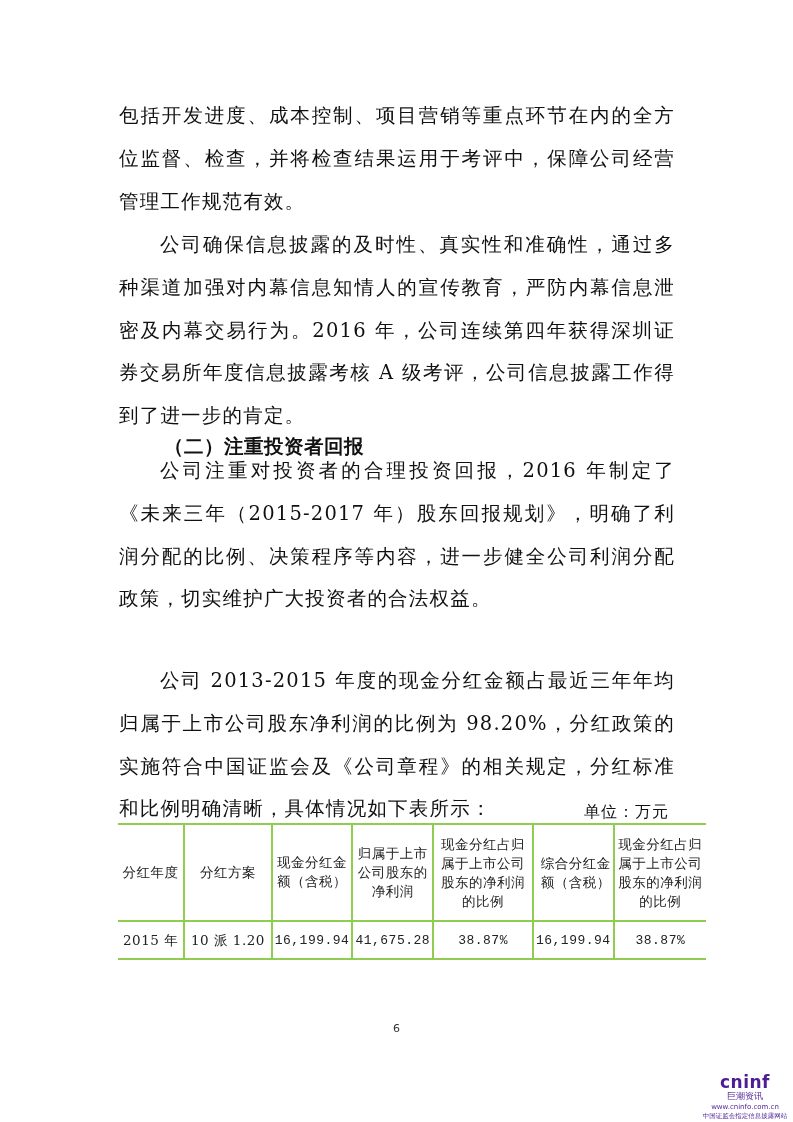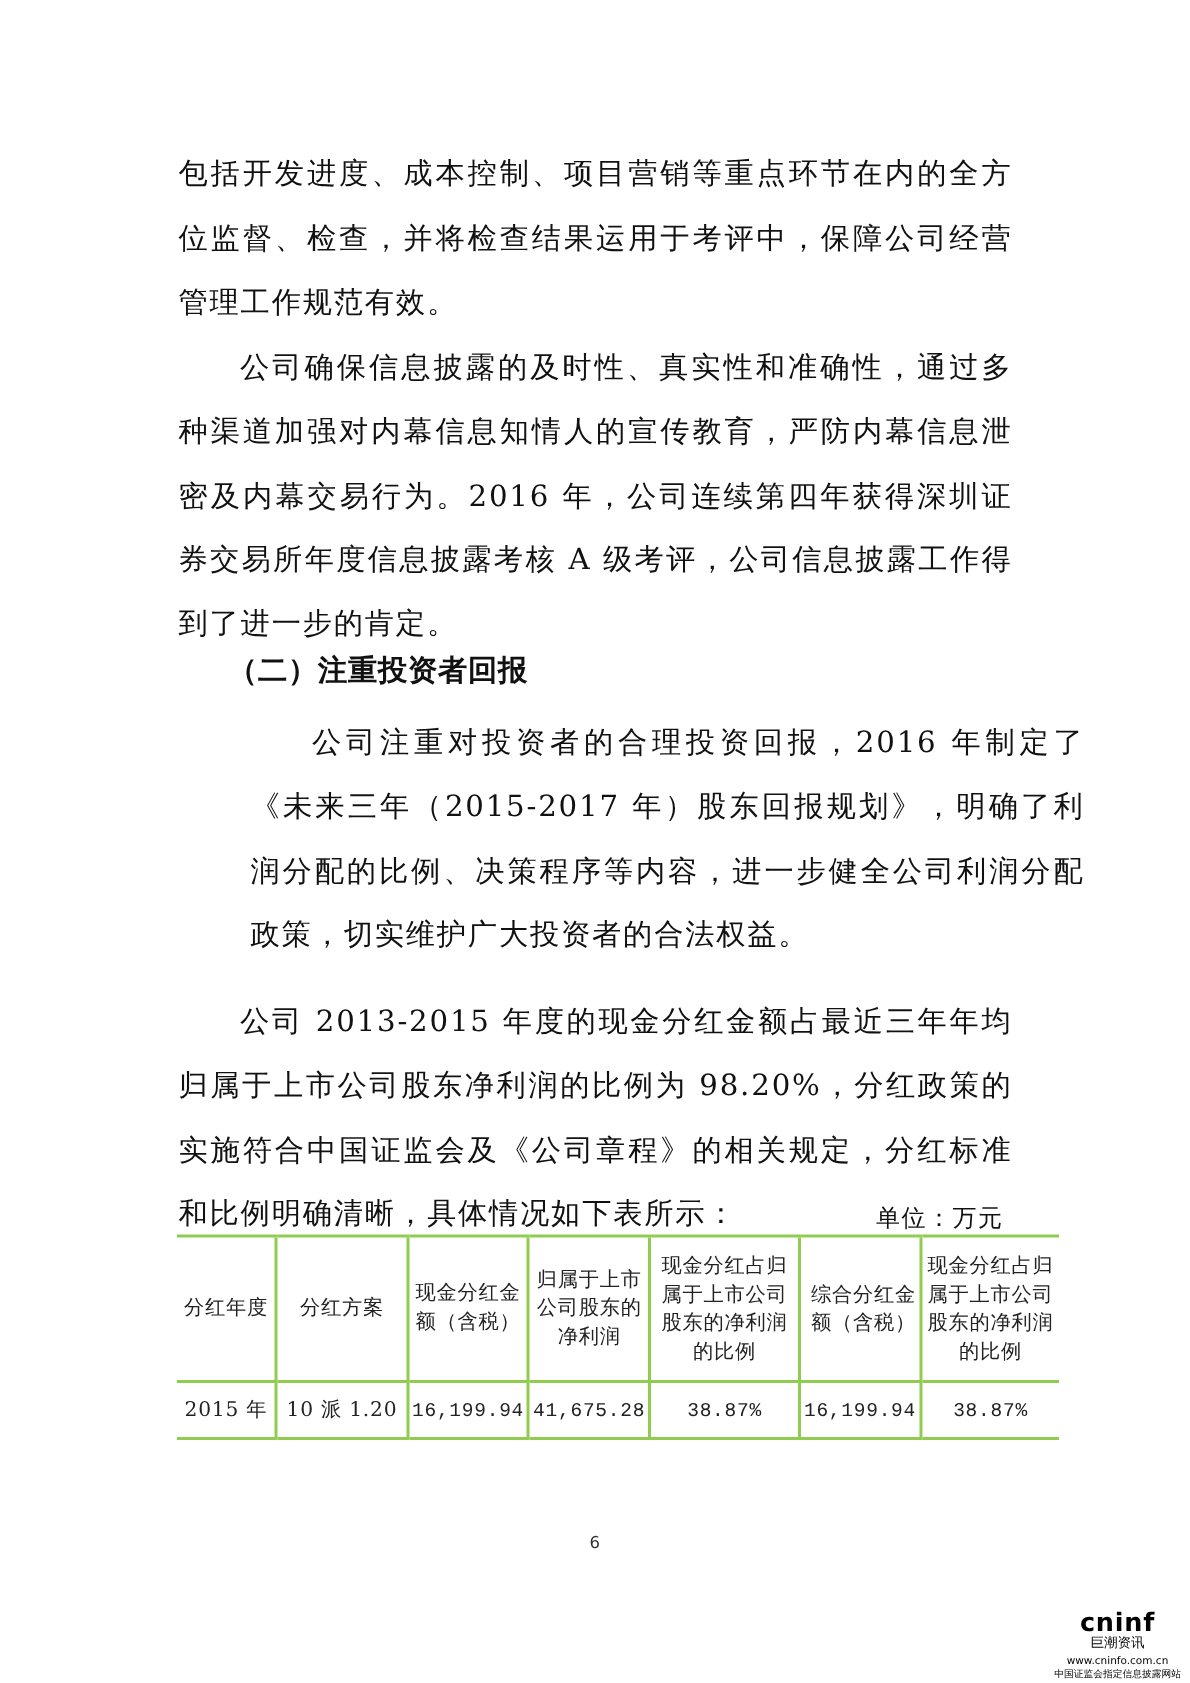--- a/index.html
+++ b/index.html
@@ -1,41 +1,41 @@
 <!DOCTYPE html>
 <html><head>
   <meta charset="utf-8">
   <style>
     html, body { margin:0; padding:0; background:#ffffff; }
     body { width:793px; height:1122px; position:relative; overflow:hidden;
       font-family: "DejaVu Serif", "Liberation Serif", serif; color:#111; }
     .para { position:absolute; left:119px; width:556px; font-size:19.5px; line-height:42.8px; letter-spacing:1.2px; margin:0; text-align:justify; }
     .indent { text-indent:41px; }
-    .heading { position:absolute; left:152px; top:433px; font-size:19.5px; font-weight:bold; font-family:Liberation Serif, serif; letter-spacing:0.5px; margin:0; }
+    .heading { position:absolute; left:164px; top:433px; font-size:19.5px; font-weight:bold; font-family:Liberation Serif, serif; letter-spacing:0.5px; margin:0; }
     .unit { position:absolute; right:124px; top:802px; font-size:16px; letter-spacing:1px; }
     table.div-table { position:absolute; left:118px; top:823px; width:588px; border-collapse:collapse; font-size:13.5px; color:#222; }
     table.div-table td, table.div-table th { border-top:2.5px solid #8fcc50; border-bottom:2.5px solid #8fcc50; border-left:2.5px solid #8fcc50; padding:0 2px; text-align:center; font-weight:normal; line-height:19px; letter-spacing:0.5px; }
     table.div-table tr > *:first-child { border-left:none; }
     table.div-table thead tr { height:97px; }
     table.div-table tbody tr { height:38px; }
     .num { font-family:Liberation Mono, monospace; font-size:13px; letter-spacing:0; }
     .page-num { position:absolute; left:393px; top:1022px; font-size:11px; font-family:"DejaVu Sans", sans-serif; color:#333; }
-    .logo { position:absolute; left:700px; top:1073px; width:90px; text-align:center; color:#000000; font-family:"DejaVu Sans", sans-serif; }
+    .logo { position:absolute; left:700px; top:1073px; width:90px; text-align:center; color:#4c1d95; font-family:"DejaVu Sans", sans-serif; }
     .logo .brand { font-size:17px; font-weight:bold; letter-spacing:0.5px; line-height:18px; }
     .logo .cn { font-size:9px; line-height:11px; }
     .logo .url { font-size:7px; line-height:10px; }
     .logo .sub { font-size:6.5px; line-height:9px; white-space:nowrap; }
   </style>
 </head>
 <body>
 
 <p class="para" style="top:95px;">包括开发进度、成本控制、项目营销等重点环节在内的全方位监督、检查，并将检查结果运用于考评中，保障公司经营管理工作规范有效。</p>
 <p class="para indent" style="top:224px;">公司确保信息披露的及时性、真实性和准确性，通过多种渠道加强对内幕信息知情人的宣传教育，严防内幕信息泄密及内幕交易行为。2016 年，公司连续第四年获得深圳证券交易所年度信息披露考核 A 级考评，公司信息披露工作得到了进一步的肯定。</p>
 <h3 class="heading">（二）注重投资者回报</h3>
-<p class="para indent" style="top:474px;margin-left:48px;">公司注重对投资者的合理投资回报，2016 年制定了《未来三年（2015-2017 年）股东回报规划》，明确了利润分配的比例、决策程序等内容，进一步健全公司利润分配政策，切实维护广大投资者的合法权益。</p>
+<p class="para indent" style="top:450px;">公司注重对投资者的合理投资回报，2016 年制定了《未来三年（2015-2017 年）股东回报规划》，明确了利润分配的比例、决策程序等内容，进一步健全公司利润分配政策，切实维护广大投资者的合法权益。</p>
 <p class="para indent" style="top:660px;">公司 2013-2015 年度的现金分红金额占最近三年年均归属于上市公司股东净利润的比例为 98.20%，分红政策的实施符合中国证监会及《公司章程》的相关规定，分红标准和比例明确清晰，具体情况如下表所示：</p>
 
 <div class="unit">单位：万元</div>
 
 <table class="div-table">
   <colgroup>
     <col style="width:68px">
       <col style="width:91px">
       <col style="width:79px">
       <col style="width:76px">

